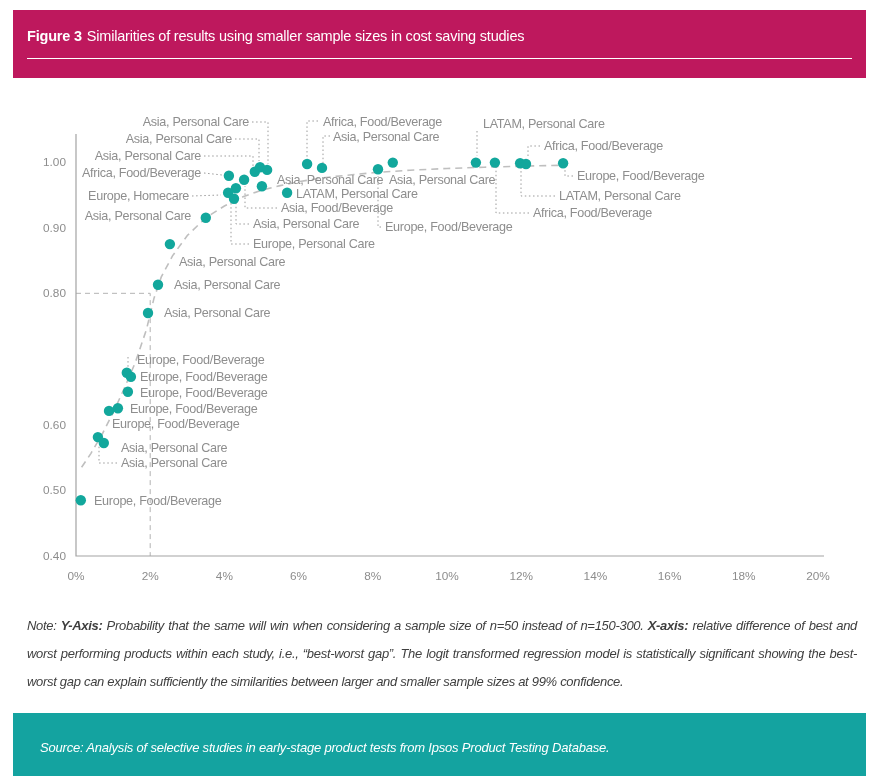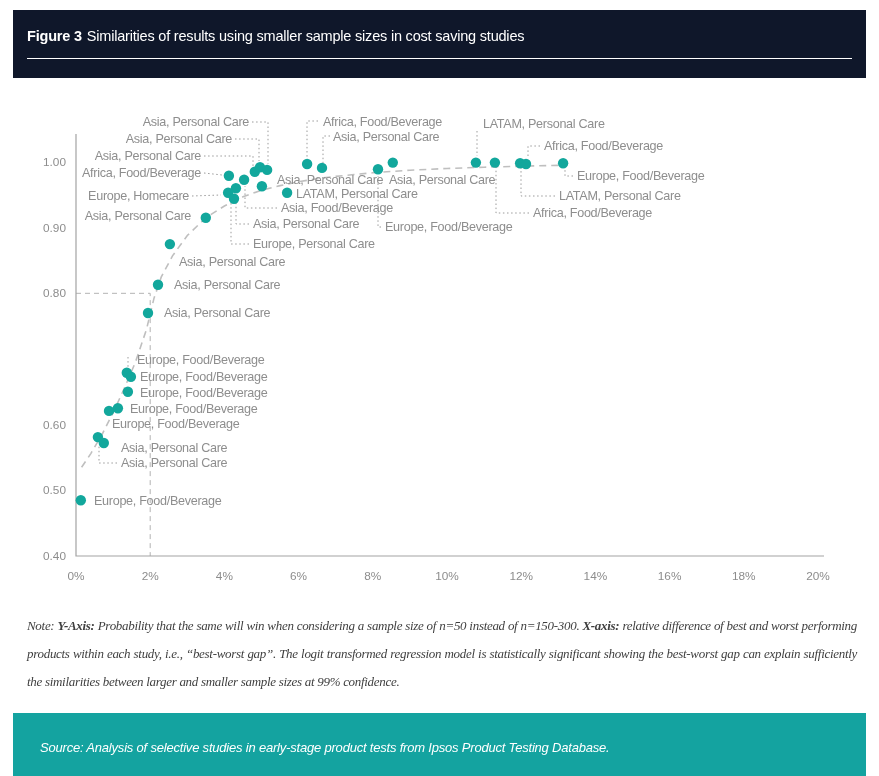--- a/index.html
+++ b/index.html
@@ -1,31 +1,31 @@
 <!DOCTYPE html>
 <html><head>
 <meta charset="utf-8">
 <style>
   html,body{margin:0;padding:0;background:#ffffff;}
   .page{position:relative;width:879px;height:776px;background:#ffffff;overflow:hidden;
         font-family:"Liberation Sans", sans-serif;}
-  .header-bar{position:absolute;left:13px;top:10px;width:853px;height:68px;background:#0f172a;}
+  .header-bar{position:absolute;left:13px;top:10px;width:853px;height:68px;background:#be185d;}
   .header-title{position:absolute;left:14px;top:18px;color:#ffffff;font-size:14.5px;letter-spacing:-0.2px;}
   .fig-label{font-weight:bold;margin-right:5px;}
   .header-rule{position:absolute;left:14px;right:14px;top:48px;height:0;border-top:1.5px solid #ffffff;}
   #chart-svg{position:absolute;left:0;top:0;}
   .axis{stroke:#a3a3a3;stroke-width:1.2;fill:none;}
   .tick{fill:#8d8d8d;font-size:11.8px;}
   .pt-label{fill:#8e8e8e;font-size:12.6px;letter-spacing:-0.3px;}
   .fitcurve{stroke:#bfbfbf;stroke-width:1.6;fill:none;stroke-dasharray:7 5;}
   .refline{stroke:#b3b3b3;stroke-width:1;fill:none;stroke-dasharray:5 4;}
   .leader{stroke:#9b9b9b;stroke-width:1;fill:none;stroke-dasharray:1.5 2.6;}
   .dot{fill:#12A79C;}
   .note{position:absolute;left:27px;right:22px;top:612px;margin:0;color:#3f3f3f;
-        font-style:italic;font-size:13px;letter-spacing:-0.3px;line-height:28px;text-align:justify;font-family:Liberation Serif, serif;}
+        font-style:italic;font-size:13px;letter-spacing:-0.3px;line-height:28px;text-align:justify;}
   .note b{font-weight:bold;}
   .source-bar{position:absolute;left:13px;top:713px;width:853px;height:68px;background:#14A3A0;}
   .source-text{position:absolute;left:27px;top:27px;color:#ffffff;font-style:italic;font-size:13px;letter-spacing:-0.2px;}
 </style>
 </head>
 <body>
 
 <div class="page">
 
   <div class="header-bar">

